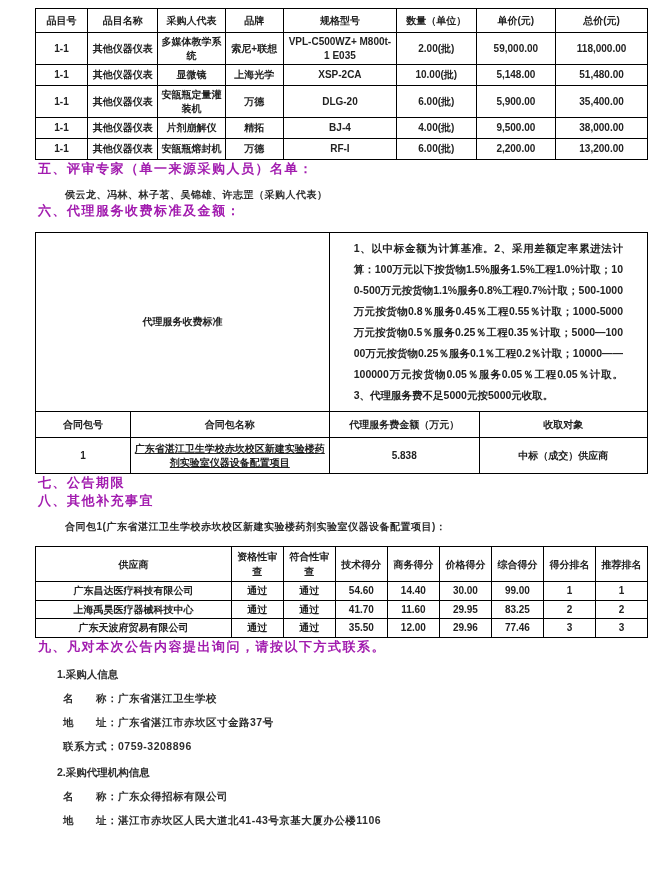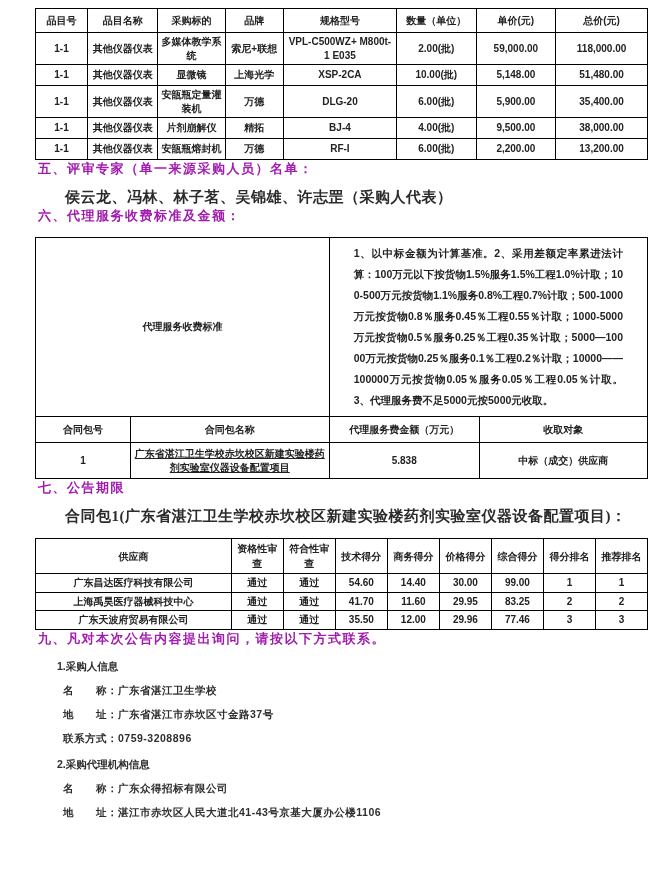--- a/index.html
+++ b/index.html
@@ -37,24 +37,23 @@
     font-size: 13px;
     letter-spacing: 1.5px;
     margin: 0 0 0 3px;
     font-weight: bold;
     color: #a21caf;
   }
   .mt16 { margin-top: 16px; } .mt20 { margin-top: 20px; } .mt22 { margin-top: 22px; }
 
   p.sub {
     margin: 10px 0 0 30px;
-    font-size: 15px;
+    font-size: 10px;
     letter-spacing: 0.5px;
     color: #2b2b2b;
-    font-family: Liberation Serif, serif;
   }
 
   table.fee { margin-top: 12px; }
   table.fee td.fee-std { height: 176px; }
   table.fee td.fee-text {
     text-align: justify;
     padding: 5px 24px;
     line-height: 21px;
     font-size: 10.5px;
   }
@@ -81,21 +80,21 @@
         <col style="width:9.5%">
       <col style="width:18.5%">
         <col style="width:13%">
         <col style="width:13%">
         <col style="width:15%">
     </colgroup>
     <thead>
       <tr>
         <th>品目号</th>
         <th>品目名称</th>
-        <th>采购标的</th>
+        <th>采购人代表</th>
         <th>品牌</th>
         <th>规格型号</th>
         <th>数量（单位）</th>
         <th>单价(元)</th>
         <th>总价(元)</th>
       </tr>
     </thead>
     <tbody>
       <tr>
         <td>1-1</td>
@@ -176,20 +175,21 @@
         <td class="pkg-row">1</td>
         <td class="left pkg-row">广东省湛江卫生学校赤坎校区新建实验楼药剂实验室仪器设备配置项目</td>
         <td class="num pkg-row">5.838</td>
         <td class="pkg-row">中标（成交）供应商</td>
       </tr>
     </tbody>
   </table>
 
   <h2 class="sec mt20">七、公告期限</h2>
 
+  <h2 class="sec mt22">八、其他补充事宜</h2>
   <p class="sub">合同包1(广东省湛江卫生学校赤坎校区新建实验楼药剂实验室仪器设备配置项目)：</p>
   <table class="tbl eval">
     <colgroup>
       <col style="width:32%">
         <col style="width:8.5%">
         <col style="width:8.5%">
         <col style="width:8.5%">
       <col style="width:8.5%">
         <col style="width:8.5%">
         <col style="width:8.5%">

